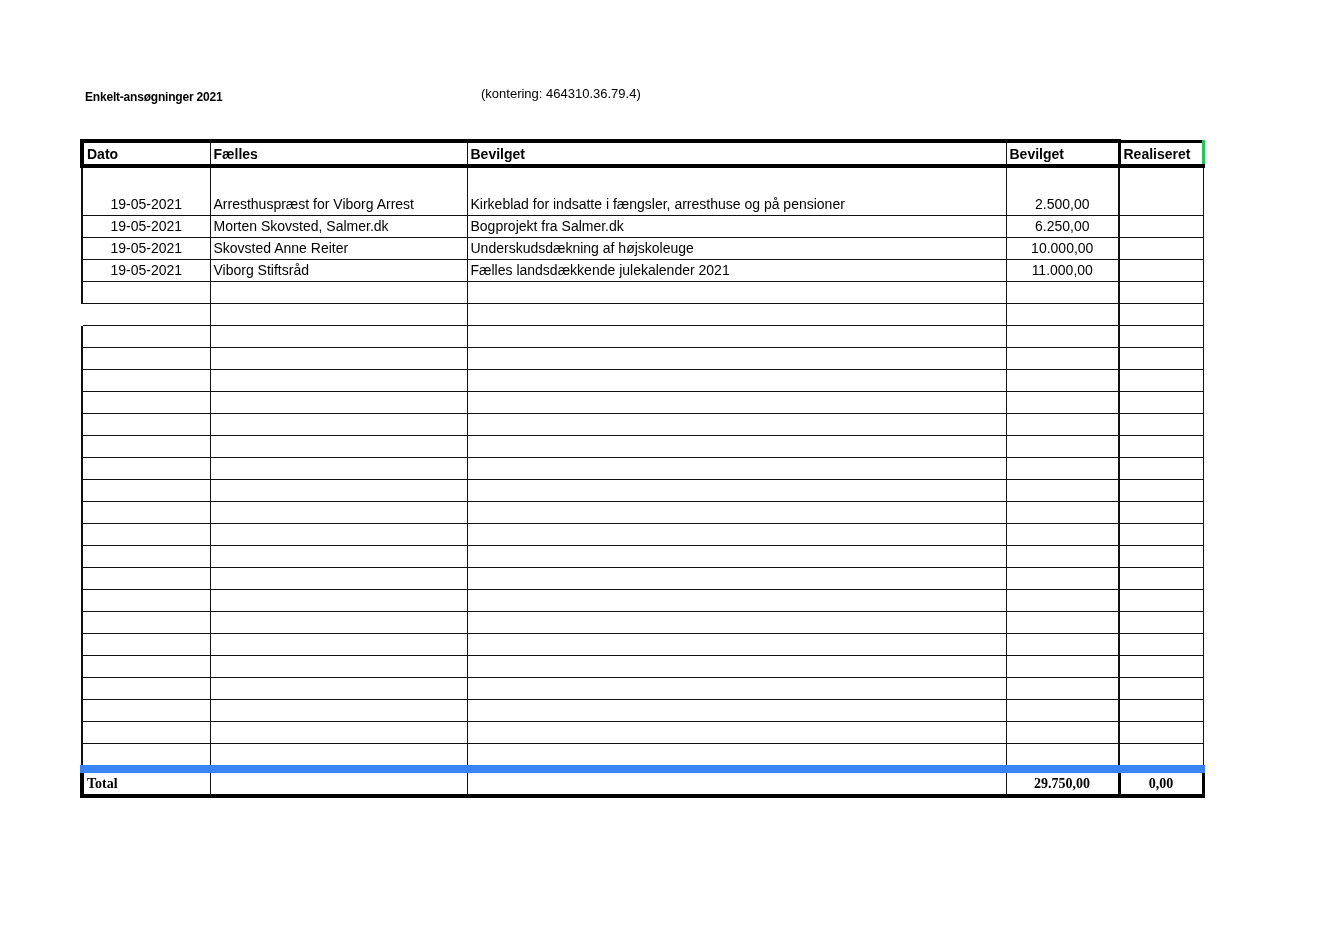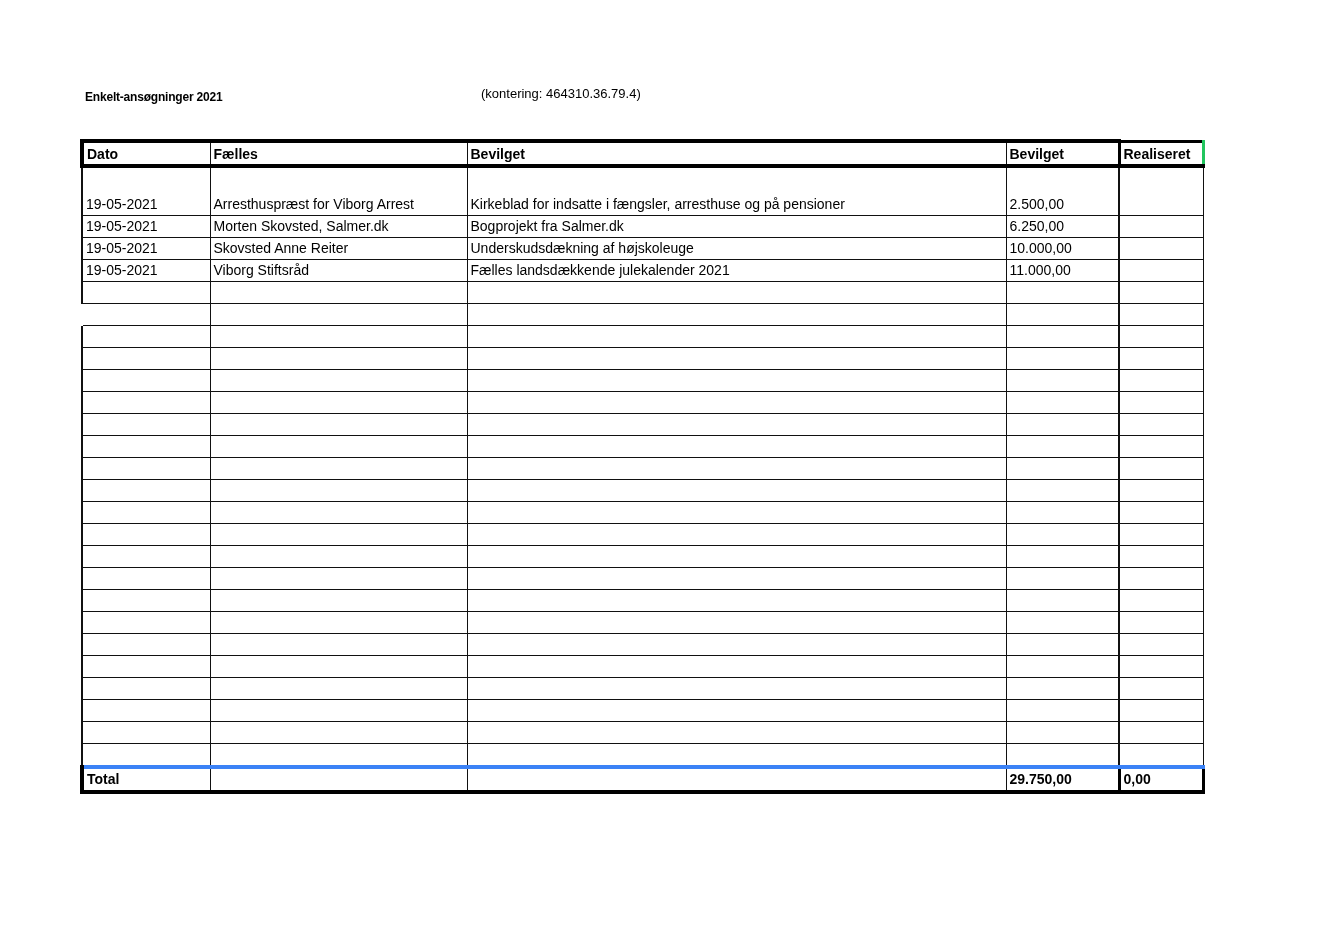--- a/index.html
+++ b/index.html
@@ -8,22 +8,22 @@
   .title { position:absolute; left:85px; top:90px; font-size:12px; font-weight:bold; letter-spacing:-0.2px; }
   .kontering { position:absolute; left:481px; top:86px; font-size:13px; }
   table.sheet { position:absolute; left:80px; top:139px; border-collapse:collapse; table-layout:fixed; font-size:14px; }
   table.sheet td { border:1.5px solid #111; padding:0 3px; height:21px; line-height:21px; white-space:nowrap; overflow:hidden; }
   table.sheet tr.head td { font-weight:bold; border-top:4px solid #000; border-bottom:4px solid #000; height:19px; line-height:19px; padding-top:2px;}
   table.sheet tr.head td.c0 { border-left:4px solid #000; }
   table.sheet tr.head td.c4 { border-top:3px solid #000; border-right:3px solid #22c55e; border-left:3px solid #000; }
   table.sheet tr.first td { height:45px; vertical-align:bottom; line-height:18px; padding-bottom:2px; }
   table.sheet td.c0 { border-left:2px solid #111;margin-left:23px; }
   table.sheet td.c3 { border-right:2px solid #111;margin-top:36px; }
-  table.sheet td.num { text-align:left; }
-  table.sheet tr.total td { font-weight:bold; border-top:4px solid #3b82f6; border-bottom:4px solid #000; height:21px; }
+  table.sheet td.num { text-align:center; }
+  table.sheet tr.total td { font-weight:bold; border-top:8px solid #3b82f6; border-bottom:4px solid #000; height:21px;font-family:Liberation Serif, serif; }
   table.sheet tr.total td.c0 { border-left:4px solid #000; }
   table.sheet tr.total td.c4 { border-right:3px solid #000; border-left:3px solid #000;}
   table.sheet tr.gap td.c0 { border-left-color:transparent; }
   .w0{width:128px}.w1{width:257px}.w2{width:539px}.w3{width:113px}.w4{width:84px}
 </style>
 </head>
 <body>
 
 <div class="title">Enkelt-ansøgninger 2021</div>
 <div class="kontering">(kontering: 464310.36.79.4)</div>

